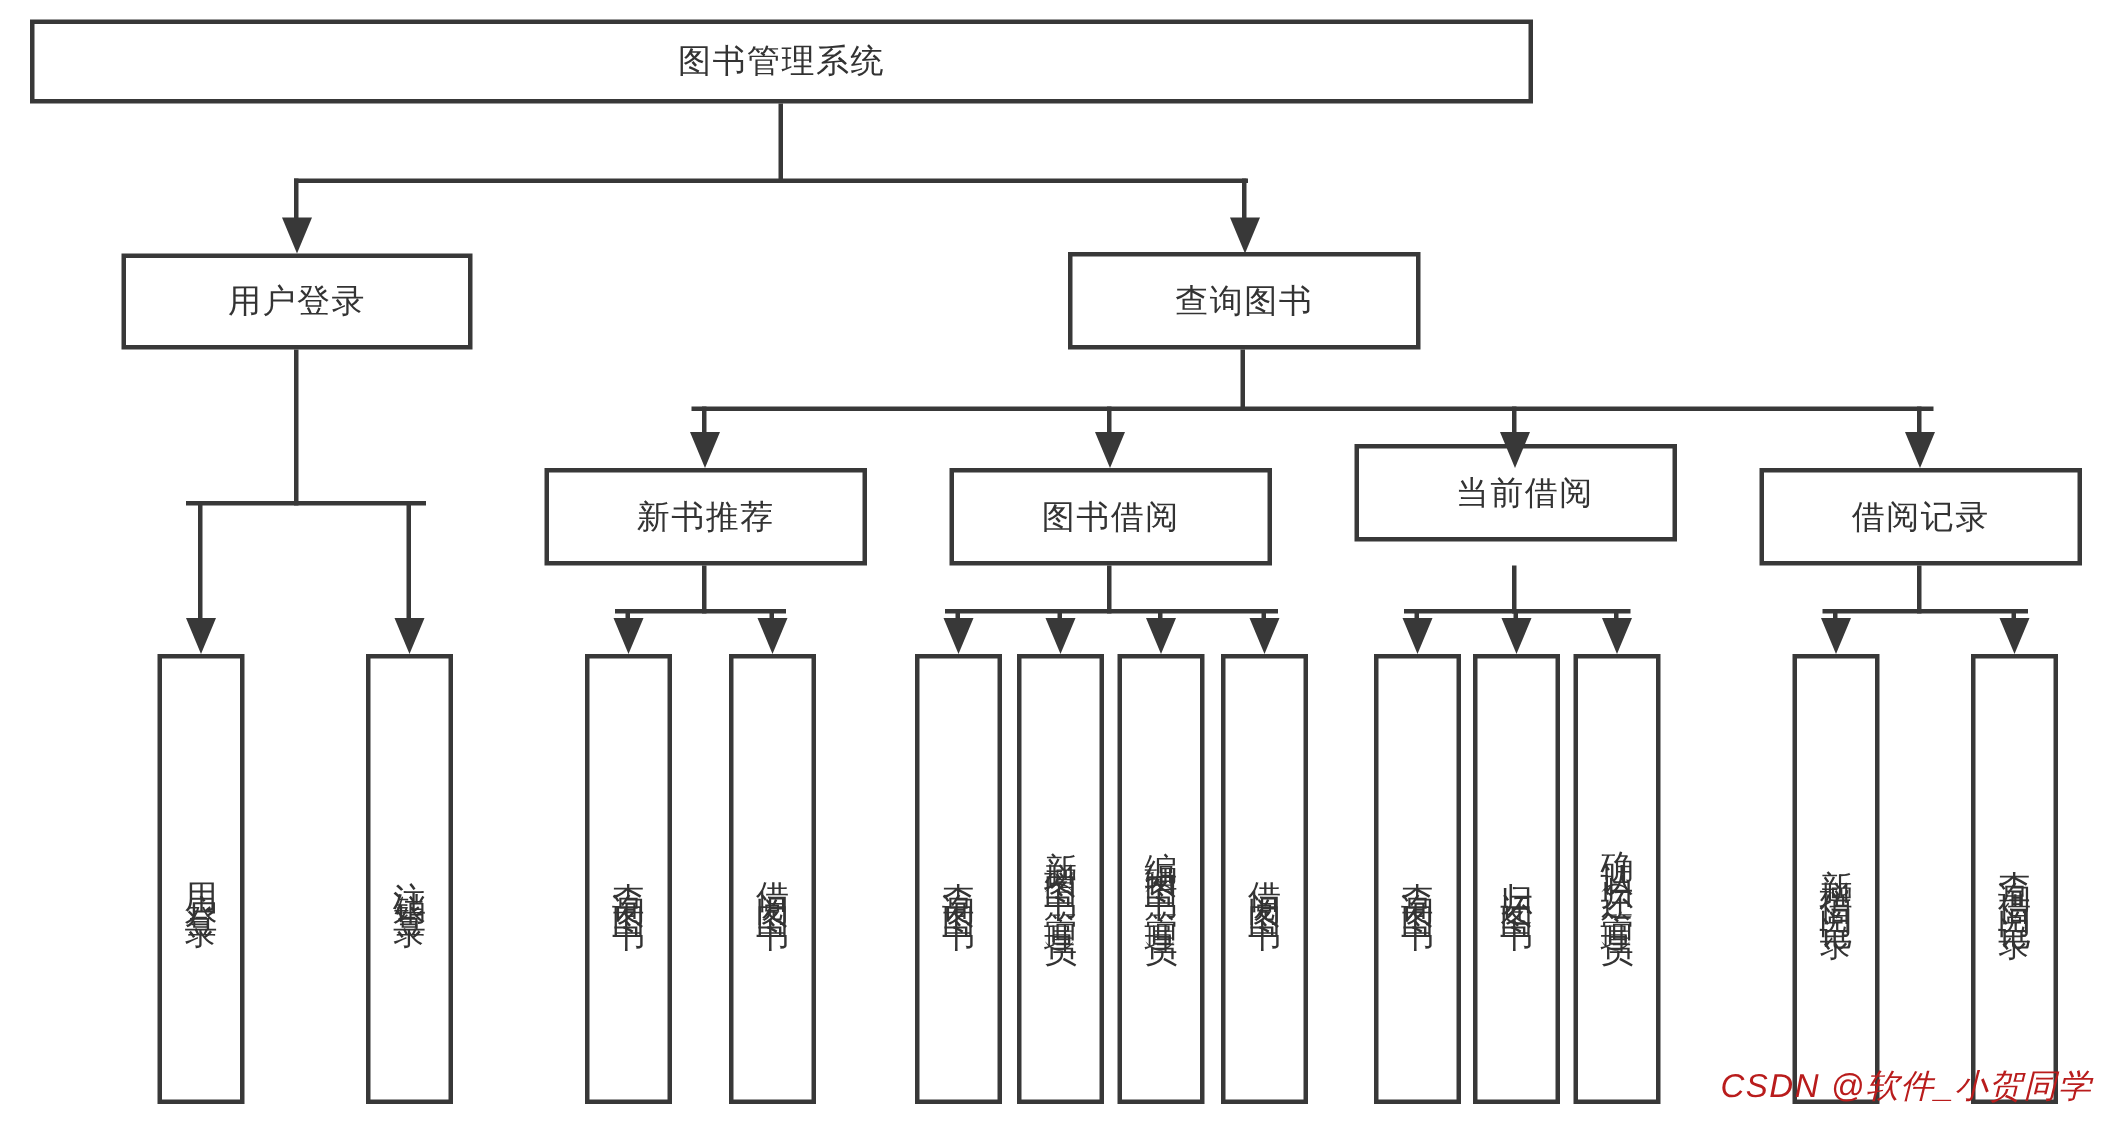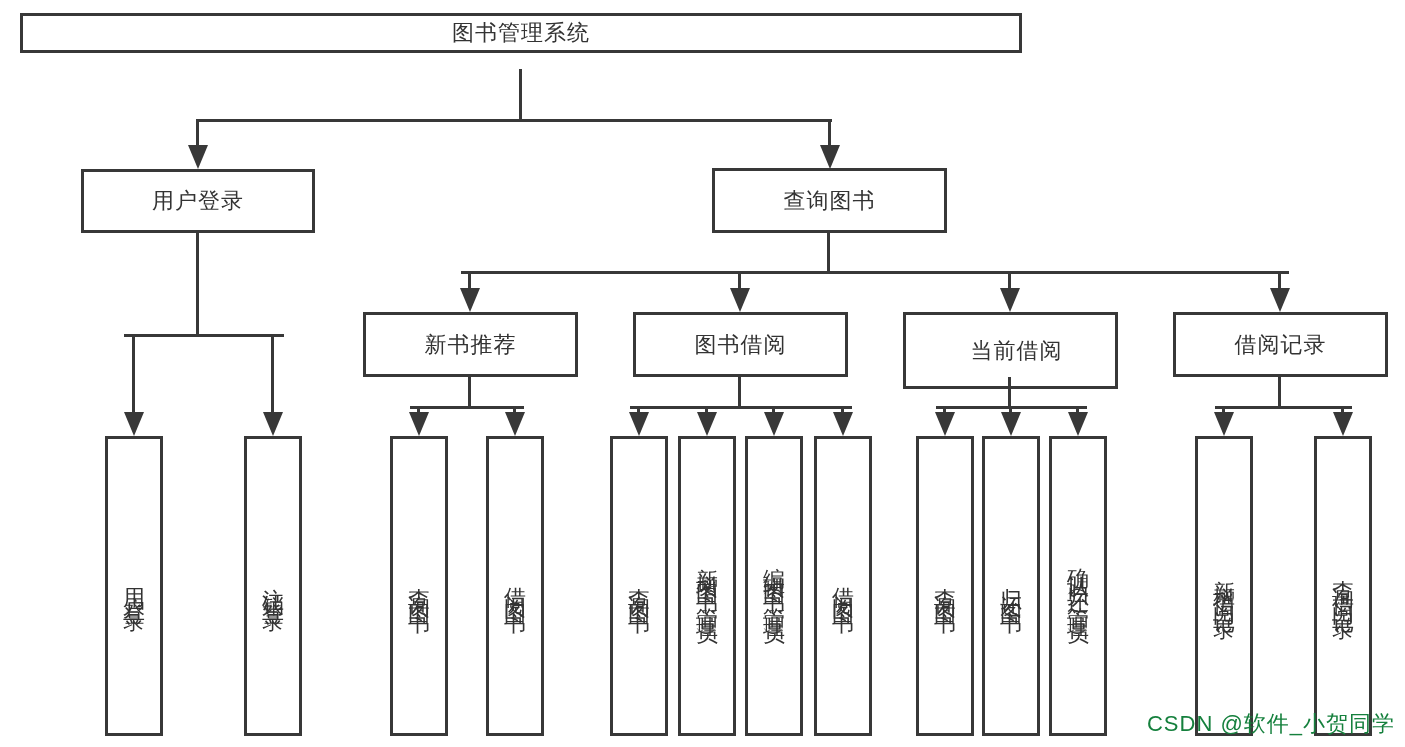--- a/index.html
+++ b/index.html
@@ -24,46 +24,46 @@
     letter-spacing:8px; line-height:1; white-space:nowrap;
   }
   .hline, .vline { position:absolute; background:#383838; }
   .arrow {
     position:absolute; width:0; height:0;
     border-left:10px solid transparent; border-right:10px solid transparent;
     border-top:24px solid #383838;
   }
   .watermark {
     position:absolute; right:10px; bottom:8px;
-    color:#15803d; font-size:22px; z-index:10; letter-spacing:1px;
+    color:#b91c1c; font-size:22px; z-index:10; letter-spacing:1px;font-style:italic;
   }
 </style>
 </head>
 <body>
 
 <div id="canvas">
 
-  <div class="node" style="left:20px; top:13px; width:1002px; height:40px;">
+  <div class="node" style="left:20px; top:13px; width:1002px; height:56px;">
     <span>图书管理系统</span>
   </div>
 
   <div class="node" style="left:81px; top:169px; width:234px; height:64px;">
     <span>用户登录</span>
   </div>
   <div class="node" style="left:712px; top:168px; width:235px; height:65px;">
     <span>查询图书</span>
   </div>
 
   <div class="node" style="left:363px; top:312px; width:215px; height:65px;">
     <span>新书推荐</span>
   </div>
   <div class="node" style="left:633px; top:312px; width:215px; height:65px;">
     <span>图书借阅</span>
   </div>
-  <div class="node" style="left:903px; top:312px; width:215px; height:77px;padding-left:12px;">
+  <div class="node" style="left:903px; top:296px; width:215px; height:65px;padding-left:12px;">
     <span>当前借阅</span>
   </div>
   <div class="node" style="left:1173px; top:312px; width:215px; height:65px;">
     <span>借阅记录</span>
   </div>
 
   <div class="vnode" style="left:105px; top:436px; width:58px; height:300px;">
     <span class="vtext">用户登录</span>
   </div>
   <div class="vnode" style="left:244px; top:436px; width:58px; height:300px;">

